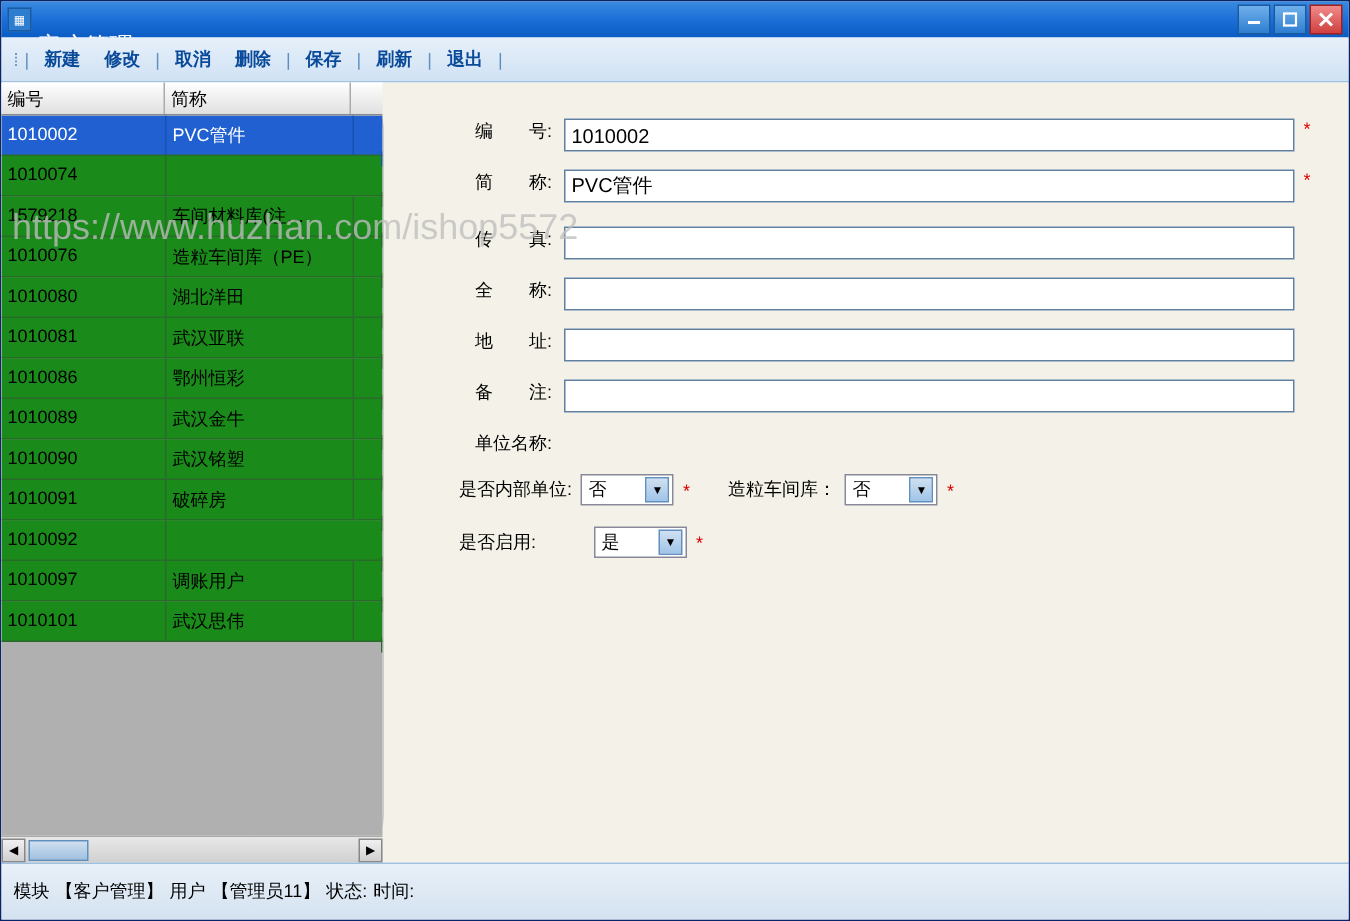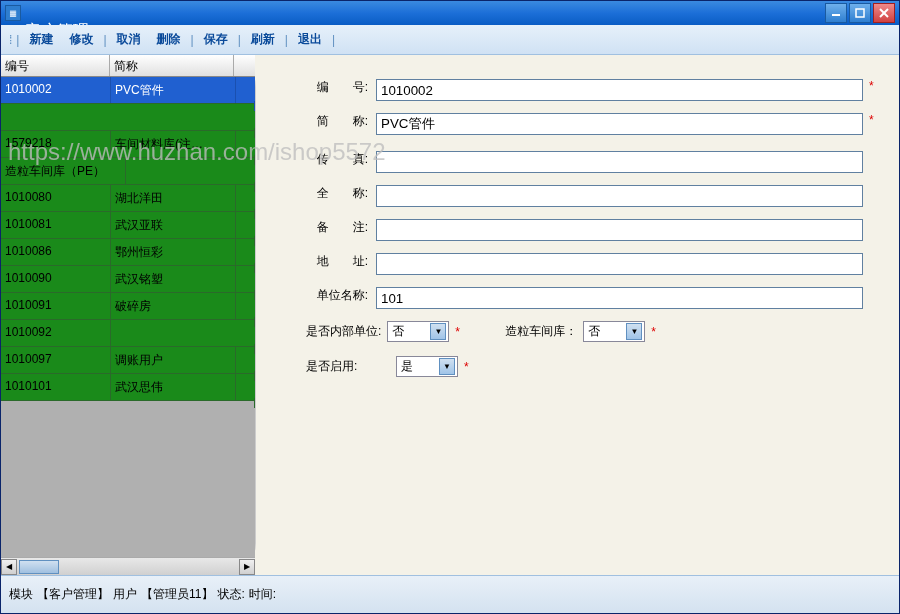--- a/index.html
+++ b/index.html
@@ -34,21 +34,21 @@
 .hscroll { height: 18px; background: linear-gradient(to bottom, #e8e8e8, #d0d0d0); border-top: 1px solid #aaa; display: flex; align-items: center; }
 .hscroll .arrow { width: 16px; height: 16px; background: linear-gradient(to bottom, #f0f0f0, #d0d0d0); border: 1px solid #888; display: flex; align-items: center; justify-content: center; font-size: 8px; cursor: pointer; }
 .hscroll .thumb { width: 40px; height: 14px; background: linear-gradient(to bottom, #d0e0f0, #a0c0e0); border: 1px solid #6090c0; margin-left: 2px; }
 .hscroll .spacer { flex: 1; }
 
 .right-pane { flex: 1; padding: 24px 20px 10px 50px; }
 .form-row { display: flex; align-items: flex-start; margin-bottom: 12px; }
 .form-label { width: 70px; text-align: right; padding-right: 8px; letter-spacing: 0; }
 .form-input { flex: 1; height: 22px; border: 1px solid #6080a0; background: #fff; padding: 2px 4px; }
 .req { color: #d00; margin-left: 6px; width: 10px; }
-.form-row-group { display: flex; gap: 40px; margin-top: 12px; }
+.form-row-group { display: flex; gap: 20px; margin-top: 12px; }
 .select-wrap { display: flex; align-items: center; }
 .select-wrap label { margin-right: 6px; }
 .select { width: 62px; height: 21px; border: 1px solid #889; background: #fff; display: flex; align-items: center; padding: 0 2px 0 4px; cursor: pointer; }
 .select .sval { flex: 1; }
 .select .sarrow { width: 16px; height: 17px; background: linear-gradient(to bottom, #d0e0f0, #a0c4e8); border: 1px solid #6090c0; display: flex; align-items: center; justify-content: center; font-size: 8px; }
 
 .statusbar { height: 38px; background: linear-gradient(to bottom, #e8f0f8, #d4e2f0); border-top: 1px solid #a0c0e0; display: flex; align-items: center; padding: 0 8px; gap: 4px; }
 
 .watermark { position: absolute; top: 138px; left: 8px; font-size: 24px; color: rgba(190,190,190,0.78); font-family: Arial, sans-serif; pointer-events: none; letter-spacing: 0px; z-index: 50; }
 </style>
@@ -103,44 +103,51 @@
         <div class="col col-short">简称</div>
         <div class="col col-full">全称</div>
       </div>
       <div class="grid-body" id="grid-body">
           <div class="grid-row selected">
             <div class="cell col-id">1010002</div>
             <div class="cell col-short">PVC管件</div>
             <div class="cell col-full"></div>
           </div>
           <div class="grid-row">
+            <div class="cell col-id">1010074</div>
             <div class="cell col-full"></div>
           </div>
           <div class="grid-row">
             <div class="cell col-id">1579218</div>
             <div class="cell col-short">车间材料库(注…</div>
             <div class="cell col-full"></div>
           </div>
           <div class="grid-row">
+            <div class="cell col-id">1010076</div>
             <div class="cell col-short">造粒车间库（PE）</div>
             <div class="cell col-full"></div>
           </div>
           <div class="grid-row">
             <div class="cell col-id">1010080</div>
             <div class="cell col-short">湖北洋田</div>
             <div class="cell col-full"></div>
           </div>
           <div class="grid-row">
             <div class="cell col-id">1010081</div>
             <div class="cell col-short">武汉亚联</div>
             <div class="cell col-full"></div>
           </div>
           <div class="grid-row">
             <div class="cell col-id">1010086</div>
             <div class="cell col-short">鄂州恒彩</div>
+            <div class="cell col-full"></div>
+          </div>
+          <div class="grid-row">
+            <div class="cell col-id">1010089</div>
+            <div class="cell col-short">武汉金牛</div>
             <div class="cell col-full"></div>
           </div>
           <div class="grid-row">
             <div class="cell col-id">1010090</div>
             <div class="cell col-short">武汉铭塑</div>
             <div class="cell col-full"></div>
           </div>
           <div class="grid-row">
             <div class="cell col-id">1010091</div>
             <div class="cell col-short">破碎房</div>
@@ -184,32 +191,31 @@
         <div class="form-label">传　　真:</div>
         <input class="form-input" value="" style="">
         <span class="req"></span>
       </div>
       <div class="form-row">
         <div class="form-label">全　　称:</div>
         <input class="form-input" value="" style="">
         <span class="req"></span>
       </div>
       <div class="form-row">
+        <div class="form-label">地　　址:</div>
+        <input class="form-input" value="" style="">
+        <span class="req"></span>
+      </div>
+      <div class="form-row">
         <div class="form-label">备　　注:</div>
         <input class="form-input" value="" style="">
         <span class="req"></span>
       </div>
       <div class="form-row">
-        <div class="form-label">地　　址:</div>
-        <input class="form-input" value="" style="">
-        <span class="req"></span>
-      </div>
-      <div class="form-row">
         <div class="form-label">单位名称:</div>
-        <input class="form-input" value="101" style="">
         <span class="req"></span>
       </div>
 
       <div class="form-row-group">
         <div class="select-wrap">
           <label>是否内部单位:</label>
           <div class="select">
             <span class="sval">否</span>
             <span class="sarrow">▼</span>
           </div>

